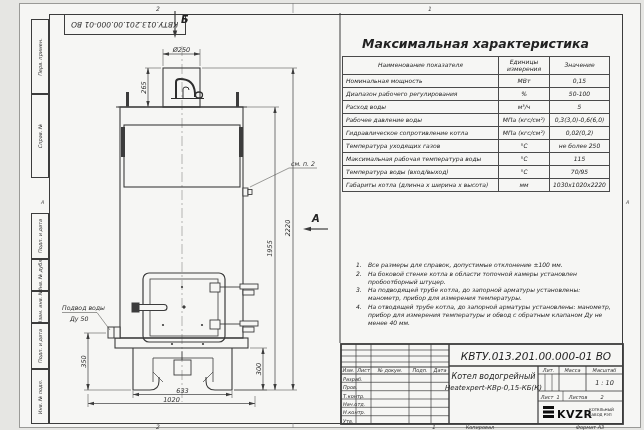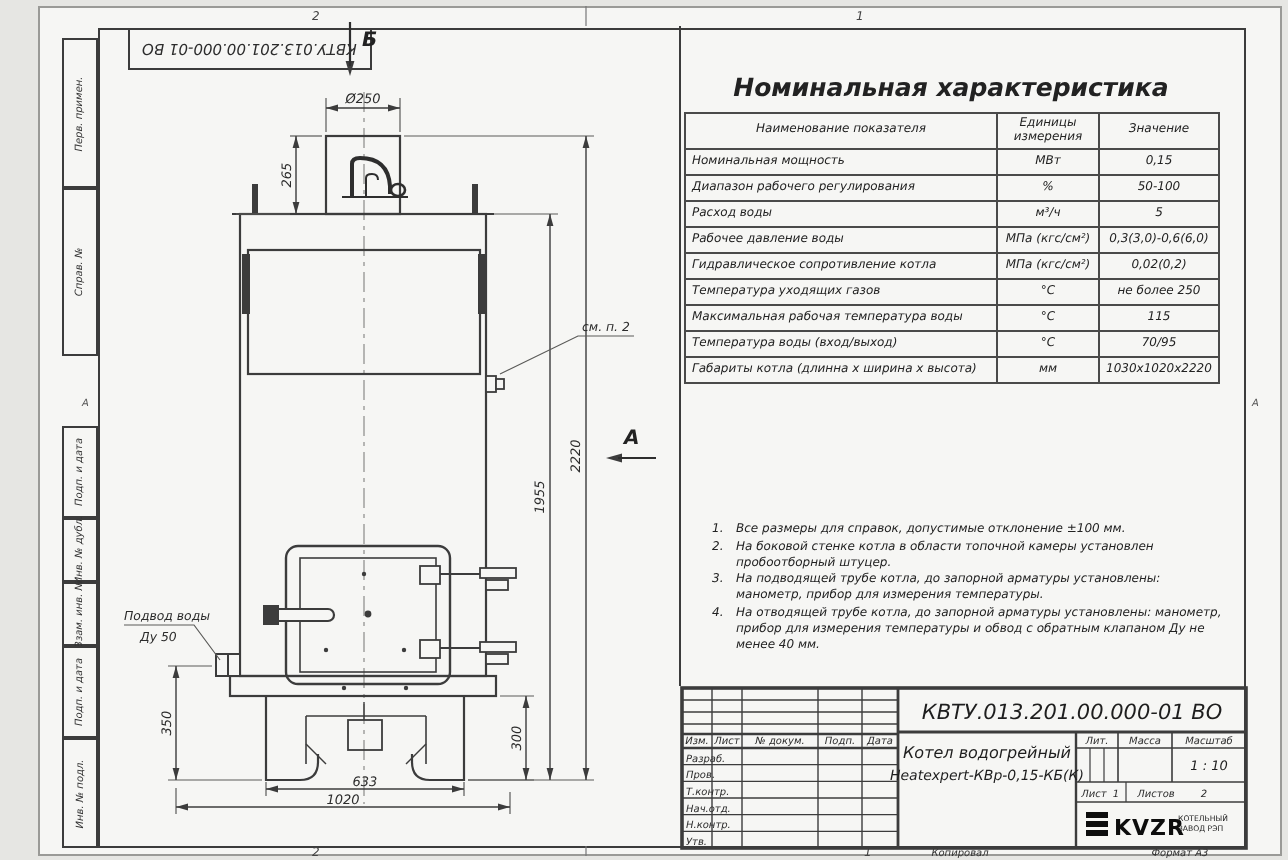--- a/index.html
+++ b/index.html
@@ -112,21 +112,21 @@
 
   <div class="zone" style="left:136px;top:1px;">2</div>
   <div class="zone" style="left:408px;top:1px;">1</div>
   <div class="zone" style="left:136px;top:419px;">2</div>
   <div class="zone" style="left:412px;top:419px;">1</div>
   <div class="centermark" style="left:21px;top:195px;">А</div>
   <div class="centermark" style="left:606px;top:195px;">А</div>
   <div class="footnote" style="left:430px;top:420px;width:60px;text-align:center;">Копировал</div>
   <div class="footnote" style="left:545px;top:420px;width:50px;text-align:center;">Формат А3</div>
 
-  <div class="spec-title">Номинальная характеристика</div>
+  <div class="spec-title">Максимальная характеристика</div>
   <table class="spec">
     <colgroup>
         <col class="c1">
         <col class="c2">
         <col class="c3">
       </colgroup>
     <tbody>
         <tr>
       <th>Наименование показателя</th>
       <th>Единицы измерения</th>

